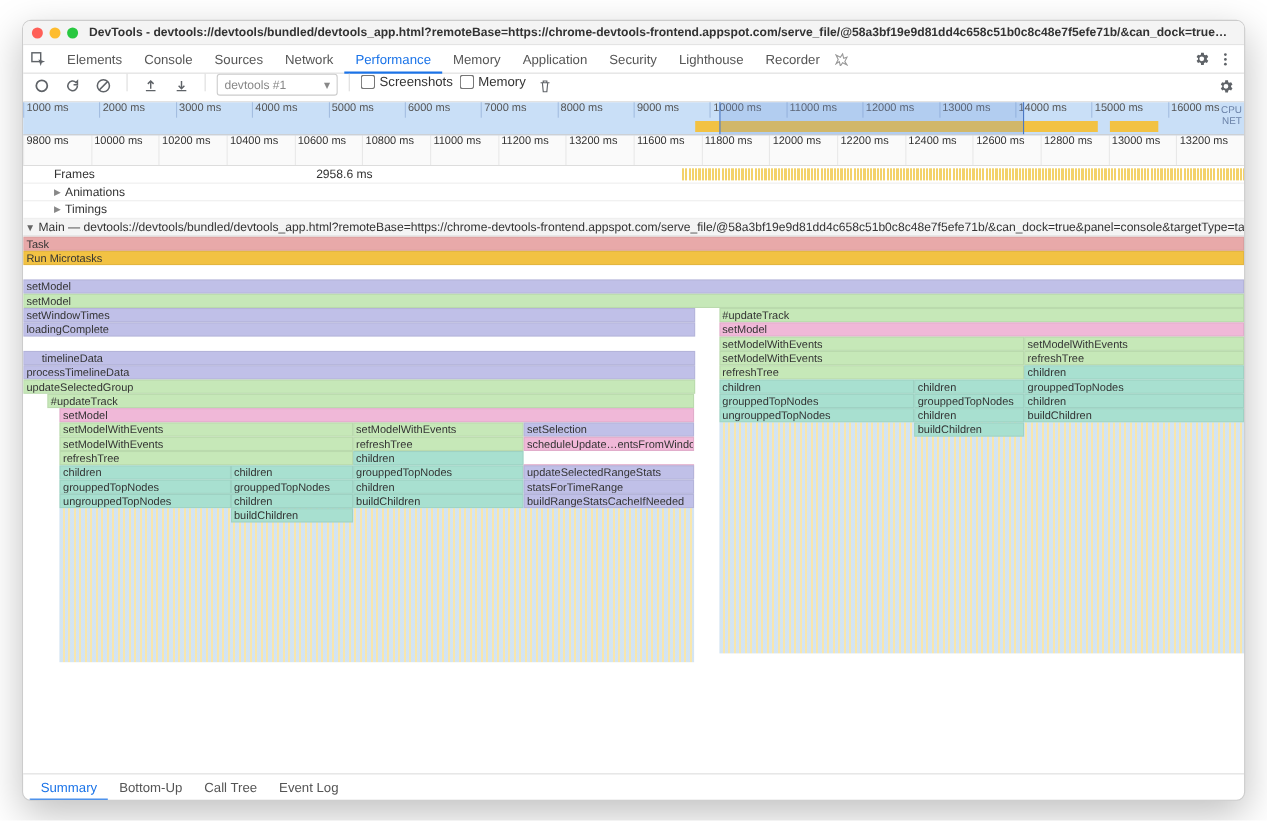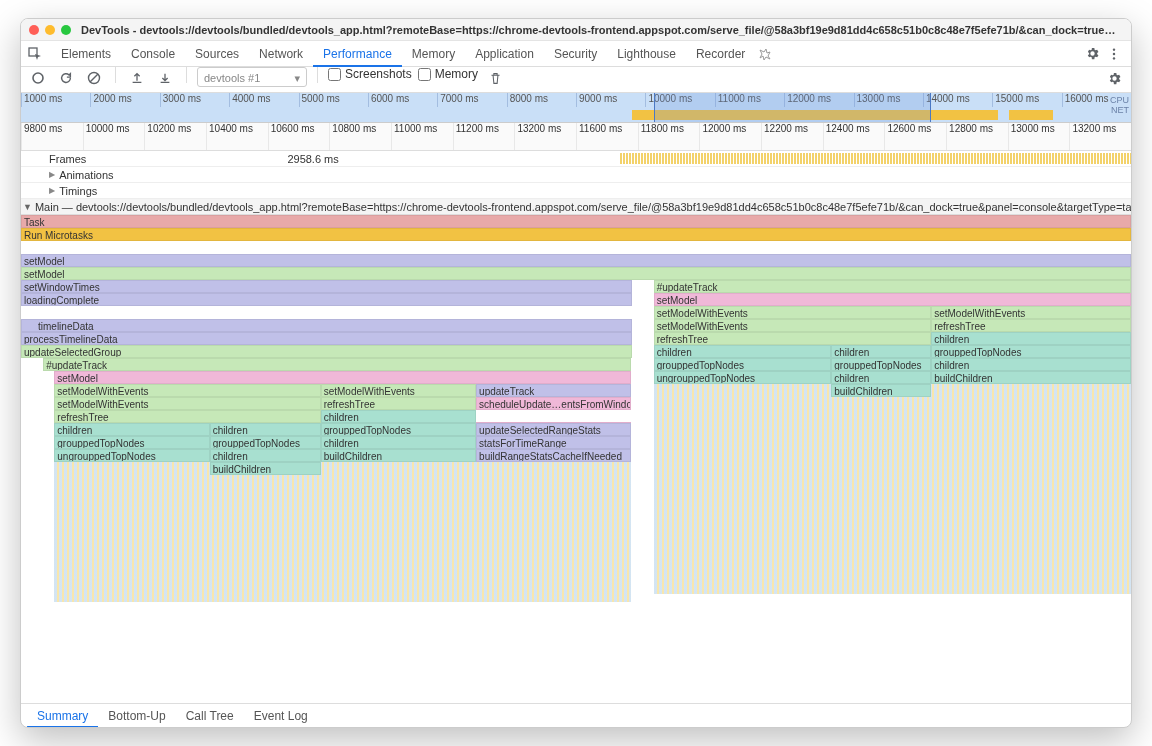--- a/index.html
+++ b/index.html
@@ -233,21 +233,21 @@
         <div class="frow" style="top: 169px; left: 27%; width: 14%; background: rgb(198, 232, 184);">setModelWithEvents</div>
         <div class="frow" style="top: 182px; left: 27%; width: 14%; background: rgb(198, 232, 184);">refreshTree</div>
         <div class="frow" style="top: 195px; left: 27%; width: 14%; background: rgb(168, 224, 208);">children</div>
         <div class="frow" style="top: 208px; left: 17%; width: 10%; background: rgb(168, 224, 208);">children</div>
         <div class="frow" style="top: 221px; left: 17%; width: 10%; background: rgb(168, 224, 208);">grouppedTopNodes</div>
         <div class="frow" style="top: 234px; left: 17%; width: 10%; background: rgb(168, 224, 208);">children</div>
         <div class="frow" style="top: 247px; left: 17%; width: 10%; background: rgb(168, 224, 208);">buildChildren</div>
         <div class="frow" style="top: 208px; left: 27%; width: 14%; background: rgb(168, 224, 208);">grouppedTopNodes</div>
         <div class="frow" style="top: 221px; left: 27%; width: 14%; background: rgb(168, 224, 208);">children</div>
         <div class="frow" style="top: 234px; left: 27%; width: 14%; background: rgb(168, 224, 208);">buildChildren</div>
-        <div class="frow" style="top: 169px; left: 41%; width: 14%; background: rgb(192, 192, 232);">updateTrack</div>
+        <div class="frow" style="top: 169px; left: 41%; width: 14%; background: rgb(192, 192, 232);">setSelection</div>
         <div class="frow" style="top: 182px; left: 41%; width: 14%; background: rgb(240, 184, 216);">scheduleUpdate…entsFromWindow</div>
         <div class="frow" style="top: 207px; left: 41%; width: 14%; background: rgb(240, 184, 216);">updateContentsFromWindow</div>
         <div class="frow" style="top: 208px; left: 41%; width: 14%; background: rgb(192, 192, 232);">updateSelectedRangeStats</div>
         <div class="frow" style="top: 221px; left: 41%; width: 14%; background: rgb(192, 192, 232);">statsForTimeRange</div>
         <div class="frow" style="top: 234px; left: 41%; width: 14%; background: rgb(192, 192, 232);">buildRangeStatsCacheIfNeeded</div>
         <div class="frow" style="top: 65px; left: 57%; width: 43%; background: rgb(198, 232, 184);">#updateTrack</div>
         <div class="frow" style="top: 78px; left: 57%; width: 43%; background: rgb(240, 184, 216);">setModel</div>
         <div class="frow" style="top: 91px; left: 57%; width: 25%; background: rgb(198, 232, 184);">setModelWithEvents</div>
         <div class="frow" style="top: 104px; left: 57%; width: 25%; background: rgb(198, 232, 184);">setModelWithEvents</div>
         <div class="frow" style="top: 117px; left: 57%; width: 25%; background: rgb(198, 232, 184);">refreshTree</div>

